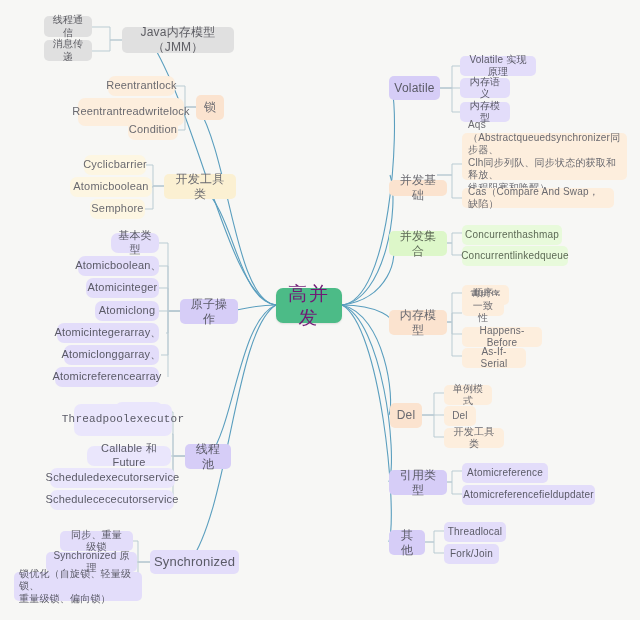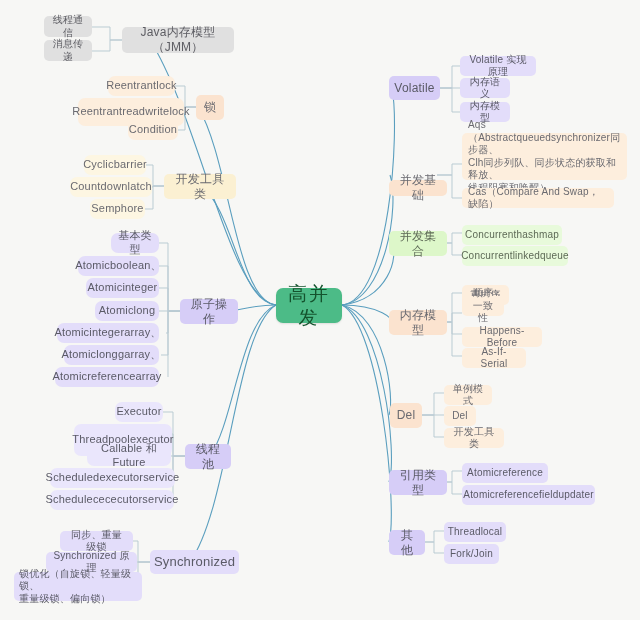--- a/index.html
+++ b/index.html
@@ -30,21 +30,21 @@
     justify-content: center;
     text-align: center;
     line-height: 1.25;
     padding: 3px 7px;
     white-space: pre-line;
     letter-spacing: .2px;
   }
   
   .n-root {
     background: #4cbb87;
-    color: #14532d;
+    color: #701a75;
     font-size: 19px;
     border-radius: 7px;
     letter-spacing: 2px;
     box-shadow: 0 1px 2px rgba(0,0,0,.10);
   }
   
   .c-gray   { background: #e0e0e0; color: #5d5d63; }
   .c-orange { background: #fbe3cf; color: #6a6a70; }
   .c-orange-l { background: #fdeedd; color: #6a6a70; }
   .c-cream  { background: #fbf0d2; color: #6a6a70; }
@@ -149,35 +149,35 @@
   <div class="node c-gray fs10" style="left:44px; top:16px; width:48px; height:21px;">线程通信</div>
   <div class="node c-gray fs10" style="left:44px; top:40px; width:48px; height:21px;">消息传递</div>
 
   <div class="node c-orange fs12" style="left:196px; top:95px; width:28px; height:25px;">锁</div>
   <div class="node c-orange-l fs11" style="left:108px; top:76px; width:67px; height:20px;">Reentrantlock</div>
   <div class="node c-orange-l fs11" style="left:78px; top:98px; width:106px; height:28px;">Reentrantreadwritelock</div>
   <div class="node c-orange-l fs11" style="left:128px; top:120px; width:50px; height:20px;">Condition</div>
 
   <div class="node c-cream fs12" style="left:164px; top:174px; width:72px; height:25px;">开发工具类</div>
   <div class="node c-cream-l fs11" style="left:84px; top:155px; width:62px; height:20px;">Cyclicbarrier</div>
-  <div class="node c-cream-l fs11" style="left:70px; top:177px; width:82px; height:20px;">Countdownlatch</div>
+  <div class="node c-cream-l fs11" style="left:70px; top:177px; width:82px; height:20px;">Atomicboolean</div>
   <div class="node c-cream-l fs11" style="left:90px; top:199px; width:55px; height:20px;">Semphore</div>
 
   <div class="node c-purple fs12" style="left:180px; top:299px; width:58px; height:25px;">原子操作</div>
   <div class="node c-purple-l fs11" style="left:111px; top:233px; width:48px; height:20px;">基本类型</div>
   <div class="node c-purple-l fs11" style="left:78px; top:256px; width:81px; height:20px;">Atomicboolean、</div>
   <div class="node c-purple-l fs11" style="left:86px; top:278px; width:73px; height:20px;">Atomicinteger</div>
   <div class="node c-purple-l fs11" style="left:95px; top:301px; width:64px; height:20px;">Atomiclong</div>
   <div class="node c-purple-l fs11" style="left:57px; top:323px; width:102px; height:20px;">Atomicintegerarray、</div>
   <div class="node c-purple-l fs11" style="left:64px; top:345px; width:95px; height:20px;">Atomiclonggarray、</div>
   <div class="node c-purple-l fs11" style="left:55px; top:367px; width:104px; height:20px;">Atomicreferencearray</div>
 
   <div class="node c-purple fs12" style="left:185px; top:444px; width:46px; height:25px;">线程池</div>
   <div class="node c-purple-xl fs11" style="left:115px; top:402px; width:48px; height:20px;">Executor</div>
-  <div class="node c-purple-xl fs11" style="left:74px; top:424px; width:98px; height:32px;">Threadpoolexecutor</div>
+  <div class="node c-purple-xl fs11" style="left:74px; top:404px; width:98px; height:32px;font-family:Liberation Mono, monospace;">Threadpoolexecutor</div>
   <div class="node c-purple-xl fs11" style="left:87px; top:446px; width:84px; height:20px;">Callable 和 Future</div>
   <div class="node c-purple-xl fs11" style="left:50px; top:468px; width:125px; height:20px;">Scheduledexecutorservice</div>
   <div class="node c-purple-xl fs11" style="left:50px; top:490px; width:124px; height:20px;">Schedulecececutorservice</div>
 
   <div class="node c-purple-l fs13" style="left:150px; top:550px; width:89px; height:24px;">Synchronized</div>
   <div class="node c-purple-l fs10" style="left:60px; top:531px; width:73px; height:20px;">同步、重量级锁</div>
   <div class="node c-purple-l fs10" style="left:46px; top:552px; width:91px; height:20px;">Synchronized 原理</div>
   <div class="node c-purple-l fs10 align-l" style="left:14px; top:572px; width:128px; height:29px; padding:2px 5px;">锁优化（自旋锁、轻量级锁、
 重量级锁、偏向锁）</div>
 

